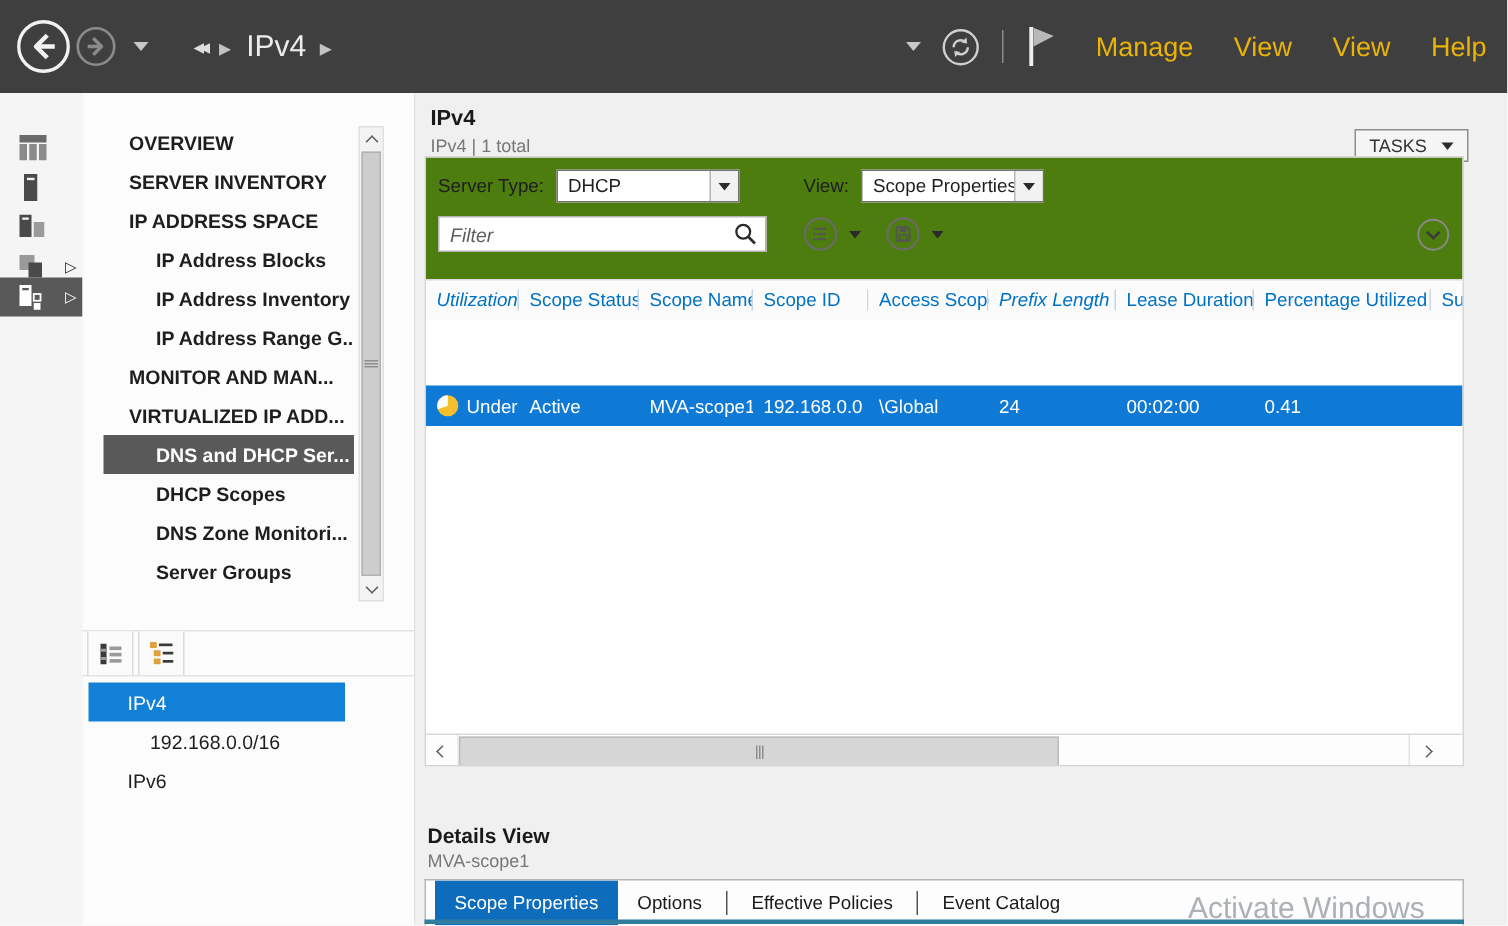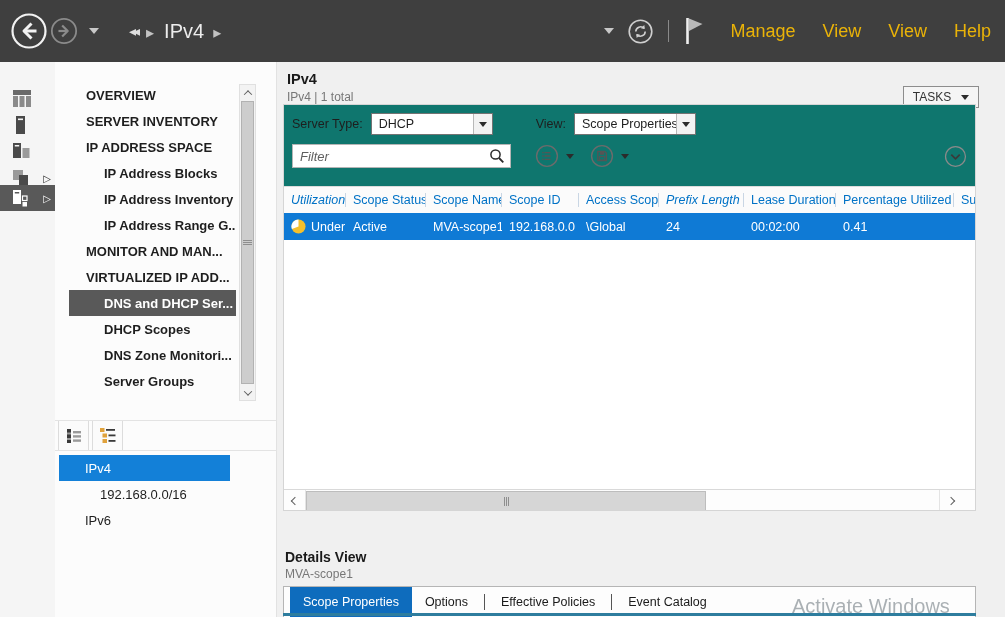--- a/index.html
+++ b/index.html
@@ -70,21 +70,21 @@
   .main-subtitle{position:absolute;left:287px;top:90px;font-size:12px;color:#777777;}
   .tasks-btn{position:absolute;left:903px;top:86px;width:76px;height:22px;background:#f5f5f5;
     border:1px solid #8d8d8d;display:flex;align-items:center;justify-content:center;gap:10px;
     font-size:12px;color:#333333;}
   .tri-down{width:0;height:0;border-left:4.5px solid transparent;border-right:4.5px solid transparent;
     border-top:5.5px solid #2b2b2b;}
 
   
   .main-panel{position:absolute;left:283px;top:104px;width:693px;height:407px;background:#ffffff;
     border:1px solid #d5d5d5;overflow:hidden;}
-  .toolbar{position:absolute;left:0;top:0;width:100%;height:81px;background:#0f766e;}
+  .toolbar{position:absolute;left:0;top:0;width:100%;height:81px;background:#4d7c0f;}
   .tb-row1{position:absolute;left:0;top:0;width:100%;height:38px;display:flex;align-items:center;}
   .tb-label{font-size:12.5px;color:#1e1e1e;}
   .combo{height:22px;background:#ffffff;border:1px solid #737373;display:flex;align-items:stretch;}
   .combo .val{flex:1;display:flex;align-items:center;padding:0 7px;font-size:12.5px;color:#1e1e1e;
     white-space:nowrap;overflow:hidden;}
   .combo .btn{width:19px;display:flex;align-items:center;justify-content:center;
     border-left:1px solid #b8b8b8;background:#f2f2f2;}
   .filter-wrap{position:absolute;left:8px;top:39px;width:219px;height:24px;}
   .filter-wrap input{width:100%;height:100%;border:1px solid #b5b5b5;padding:0 26px 0 7px;
     font-size:13px;color:#333;background:#ffffff;font-family:inherit;outline:none;}
@@ -95,21 +95,21 @@
     border-top:5px solid #2b2b2b;margin-left:7px;}
   .expander{position:absolute;right:8px;top:40px;}
 
   
   .grid-head{position:absolute;left:0;top:81px;width:100%;height:27px;background:#fbfbfb;
     border-top:1px solid #dcdcdc;display:flex;overflow:hidden;}
   .gcol{flex:0 0 auto;display:flex;align-items:center;padding-left:7px;font-size:12.5px;
     color:#0072c6;white-space:nowrap;overflow:hidden;position:relative;}
   .gcol::after{content:'';position:absolute;right:0;top:6px;bottom:6px;width:1px;background:#c9d6e4;}
   #grid-rows{position:absolute;left:0;top:108px;width:100%;}
-  .grow{height:27px;display:flex;overflow:hidden;}
+  .grow{height:27px;display:flex;overflow:hidden;margin-top:44px;}
   .grow.sel{background:#0f7ad5;color:#ffffff;}
   .gcell{flex:0 0 auto;display:flex;align-items:center;gap:5px;padding-left:7px;font-size:12.5px;
     white-space:nowrap;overflow:hidden;}
 
   
   .hscroll{position:absolute;left:0;top:384px;width:100%;height:23px;background:#fdfdfd;
     border-top:1px solid #d9d9d9;}
   .hs-btn{position:absolute;top:0;width:22px;height:22px;display:flex;align-items:center;justify-content:center;}
   .hs-btn.left{left:0;border-right:1px solid #e4e4e4;}
   .hs-btn.right{left:655px;border-left:1px solid #e4e4e4;}

